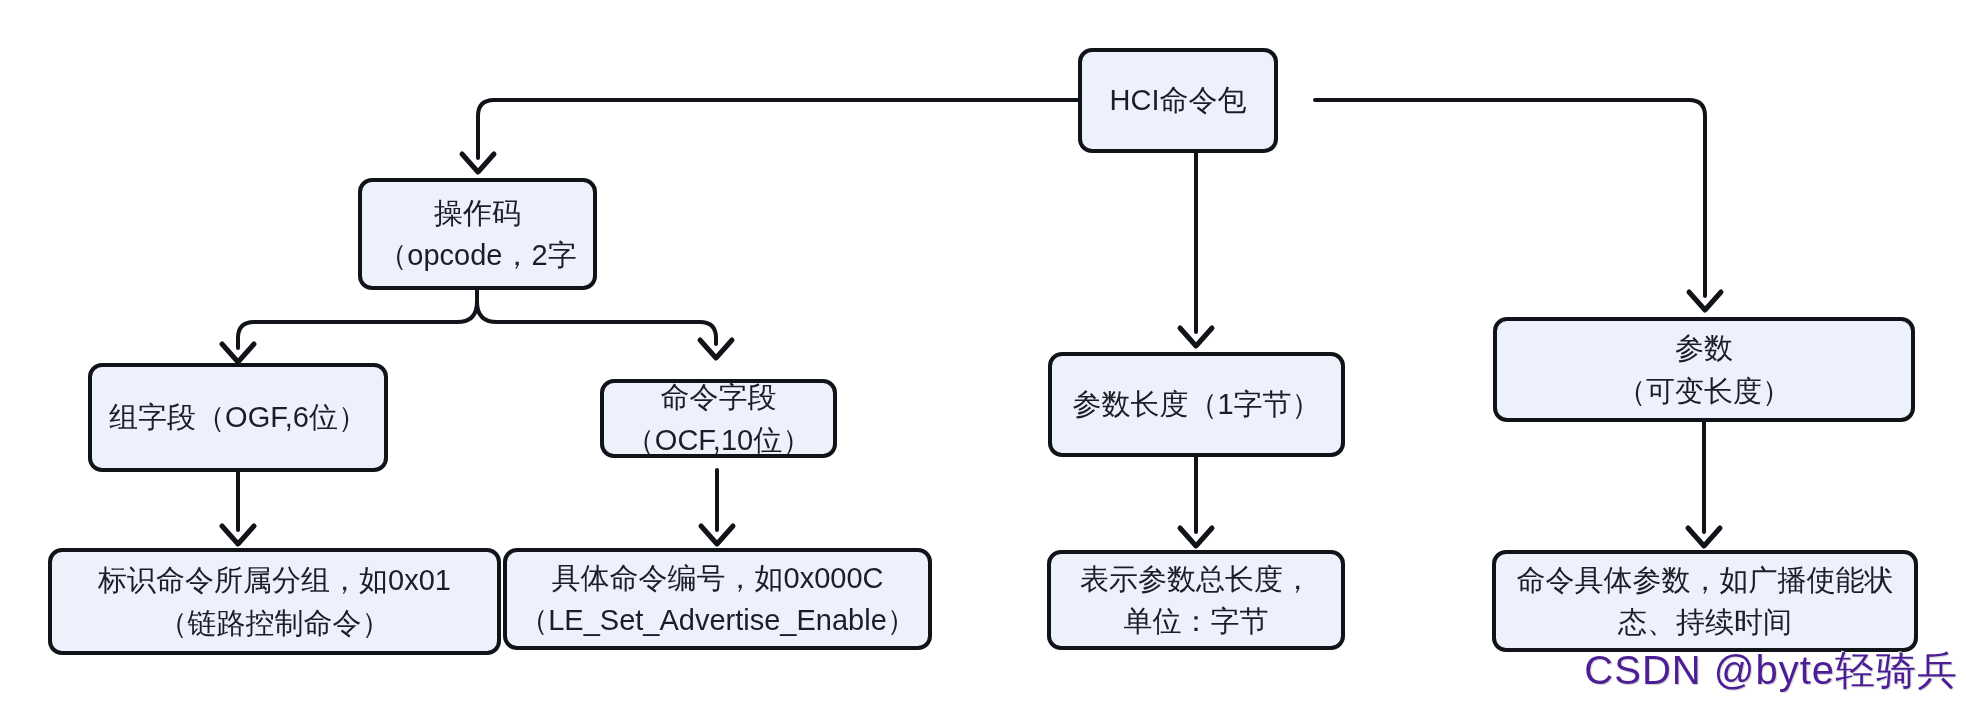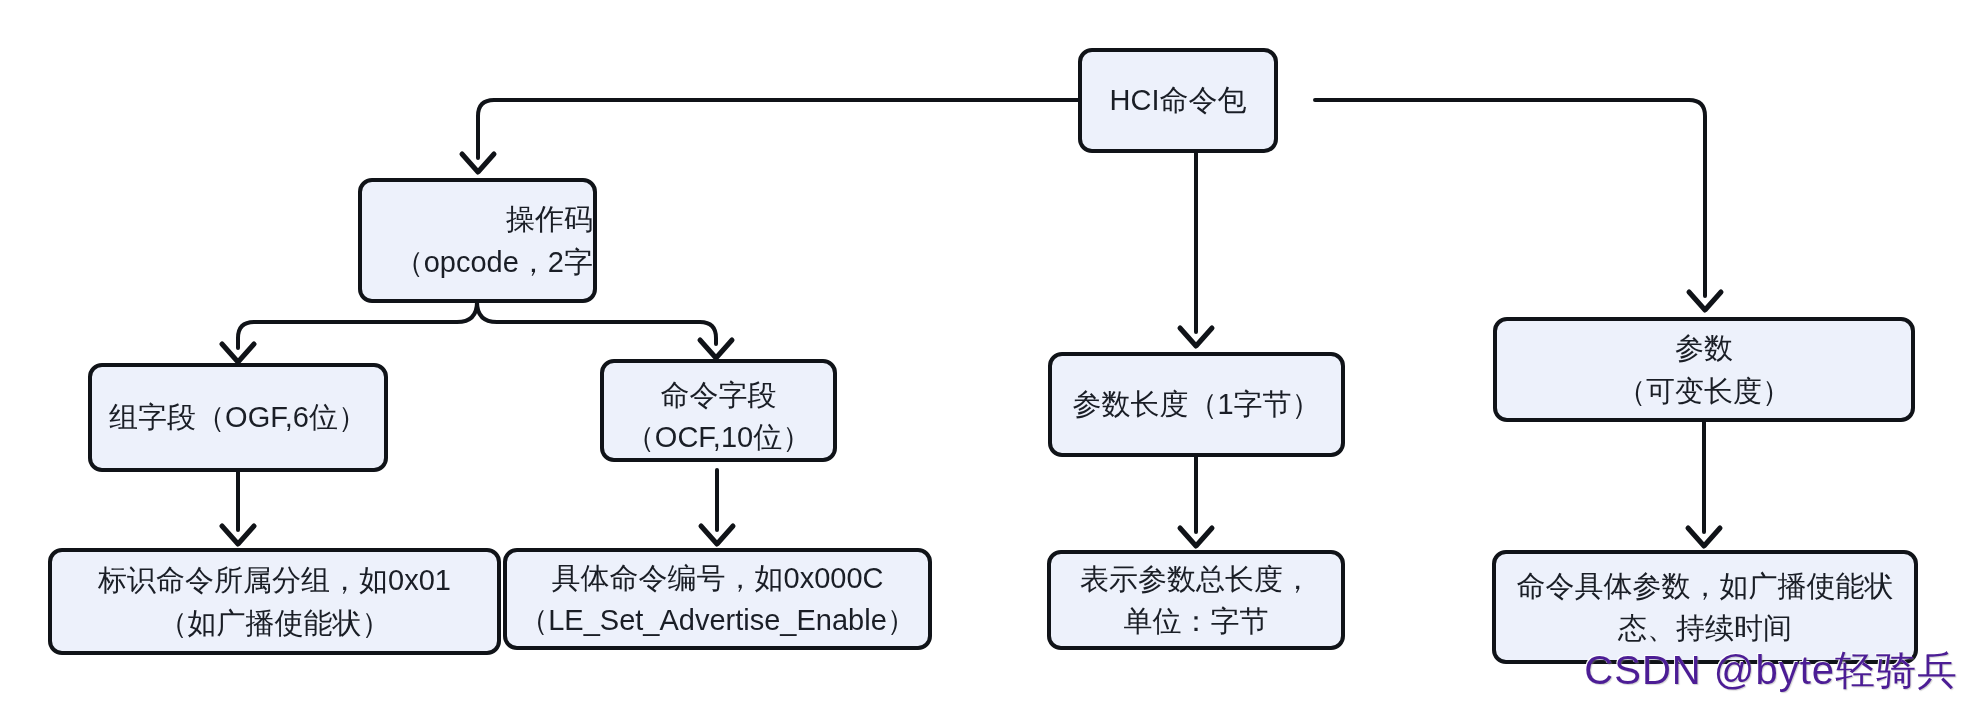--- a/index.html
+++ b/index.html
@@ -42,29 +42,29 @@
     align-items: center;
     justify-content: center;
     text-align: center;
     color: #1a1e26;
     font-size: 29px;
     line-height: 1.45;
     overflow: hidden;
     white-space: nowrap;
   }
   .node-hci        { left: 1078px; top: 48px;  width: 200px; height: 105px; }
-  .node-opcode     { left: 358px;  top: 178px; width: 239px; height: 125px; align-items: flex-end; }
+  .node-opcode     { left: 358px;  top: 178px; width: 239px; height: 112px; }
   .node-ogf        { left: 88px;   top: 363px; width: 300px; height: 109px; }
-  .node-ocf        { left: 600px;  top: 359px; width: 237px; height: 103px; justify-content: flex-end; }
+  .node-ocf        { left: 600px;  top: 379px; width: 237px; height: 79px; }
   .node-param-len  { left: 1048px; top: 352px; width: 297px; height: 105px; }
   .node-params     { left: 1493px; top: 317px; width: 422px; height: 105px; }
   .node-ogf-desc   { left: 48px;   top: 548px; width: 453px; height: 107px; }
   .node-ocf-desc   { left: 503px;  top: 548px; width: 429px; height: 102px; }
   .node-plen-desc  { left: 1047px; top: 550px; width: 298px; height: 100px; }
-  .node-params-desc{ left: 1492px; top: 550px; width: 426px; height: 114px; justify-content: center; }
+  .node-params-desc{ left: 1492px; top: 550px; width: 426px; height: 102px; justify-content: center; }
   .watermark {
     position: absolute;
     right: 8px;
     bottom: 6px;
     font-size: 40px;
     color: #4c1d95;
     text-shadow: -1px -1px 0 rgba(255,255,255,0.95), 1px 1px 1px rgba(150,150,150,0.45);
     letter-spacing: 1px;
     white-space: nowrap;
   }
@@ -126,21 +126,21 @@
     <span>参数长度（1字节）</span>
   </div>
 
   <div class="node node-params">
     <span>参数</span>
     <span>（可变长度）</span>
   </div>
 
   <div class="node node-ogf-desc">
     <span>标识命令所属分组，如0x01</span>
-    <span>（如广播使能状）</span>
+    <span>（链路控制命令）</span>
   </div>
 
   <div class="node node-ocf-desc">
     <span>具体命令编号，如0x000C</span>
     <span>（LE_Set_Advertise_Enable）</span>
   </div>
 
   <div class="node node-plen-desc">
     <span>表示参数总长度，</span>
     <span>单位：字节</span>

